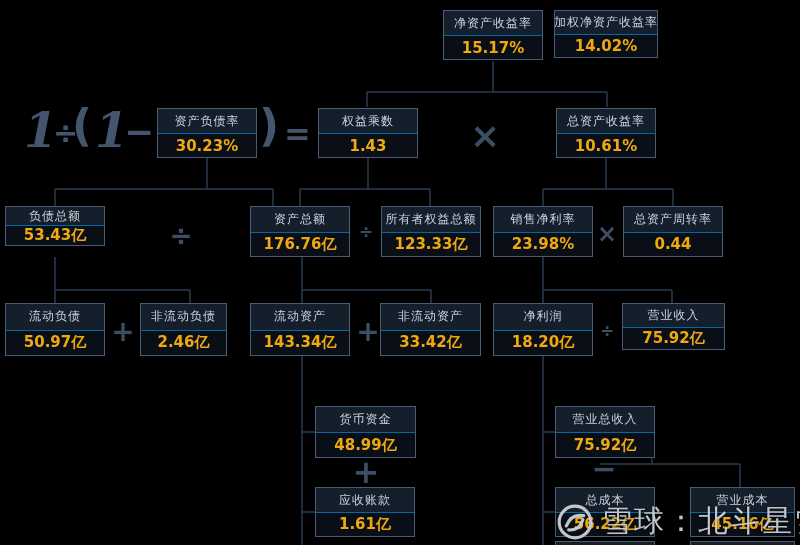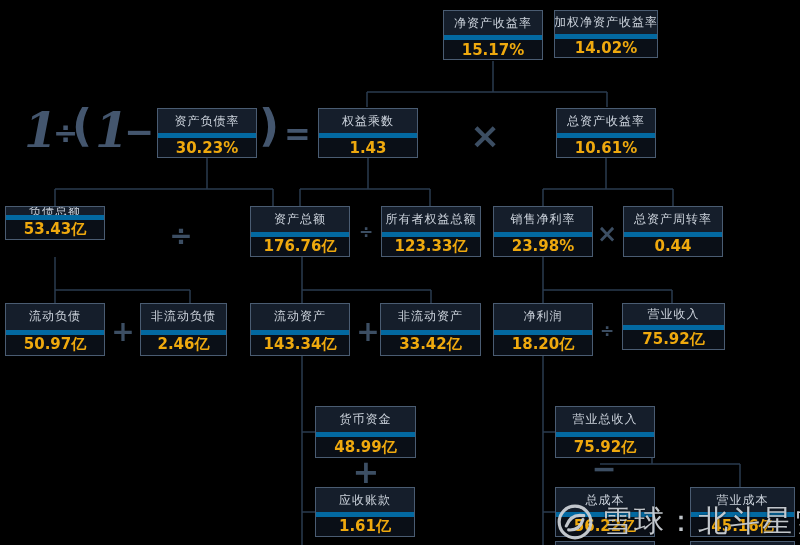--- a/index.html
+++ b/index.html
@@ -7,21 +7,21 @@
     position:relative;width:800px;height:545px;background:#000;overflow:hidden;
     font-family:"DejaVu Sans","Liberation Sans",sans-serif;
   }
   #wires{position:absolute;left:0;top:0;z-index:1;}
   .node{
     position:absolute;z-index:2;box-sizing:border-box;
     border:1px solid #4a5c72;background:#0a0f17;
     display:flex;flex-direction:column;
   }
   .node-label{
-    height:50%;background:#151e2b;border-bottom:5px solid #0369a1;
+    height:50%;background:#151e2b;border-bottom:1px solid #0369a1;
     color:#ccd3dc;font-size:12px;letter-spacing:1px;
     display:flex;align-items:center;justify-content:center;white-space:nowrap;overflow:hidden;
   }
   .node-value{
     flex:1;color:#efa90e;font-size:15px;font-weight:bold;
     display:flex;align-items:center;justify-content:center;white-space:nowrap;
   }
   .op{
     position:absolute;z-index:2;color:#3c4e63;font-weight:bold;line-height:1;
     transform:translate(-50%,-50%);
@@ -86,21 +86,21 @@
       <div class="node-value">30.23%</div>
     </div>
     <div class="node" style="left: 318px; top: 108px; width: 100px; height: 50px;">
       <div class="node-label">权益乘数</div>
       <div class="node-value">1.43</div>
     </div>
     <div class="node" style="left: 556px; top: 108px; width: 100px; height: 50px;">
       <div class="node-label">总资产收益率</div>
       <div class="node-value">10.61%</div>
     </div>
-    <div class="node" style="left: 5px; top: 206px; width: 100px; height: 34px;">
+    <div class="node" style="left: 5px; top: 206px; width: 100px; height: 40px;">
       <div class="node-label">负债总额</div>
       <div class="node-value">53.43亿</div>
     </div>
     <div class="node" style="left: 250px; top: 206px; width: 100px; height: 51px;">
       <div class="node-label">资产总额</div>
       <div class="node-value">176.76亿</div>
     </div>
     <div class="node" style="left: 381px; top: 206px; width: 100px; height: 51px;">
       <div class="node-label">所有者权益总额</div>
       <div class="node-value">123.33亿</div>

